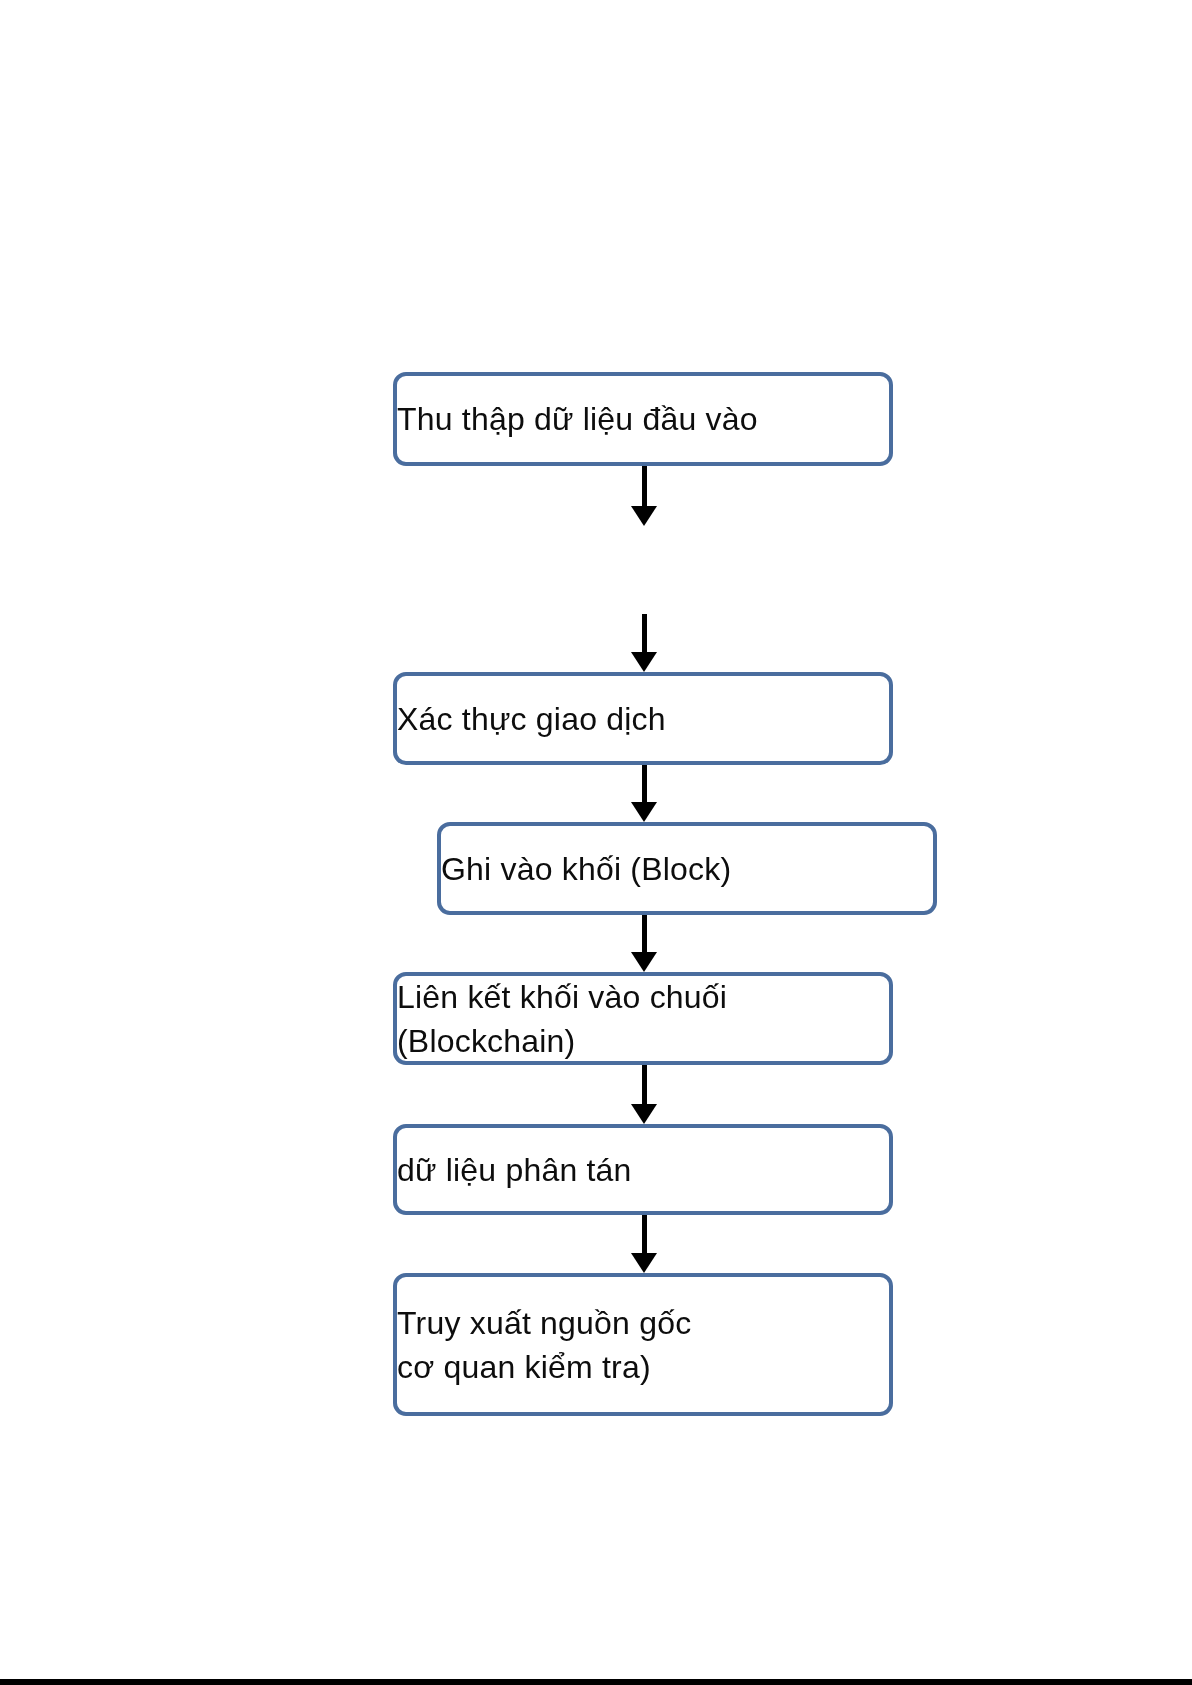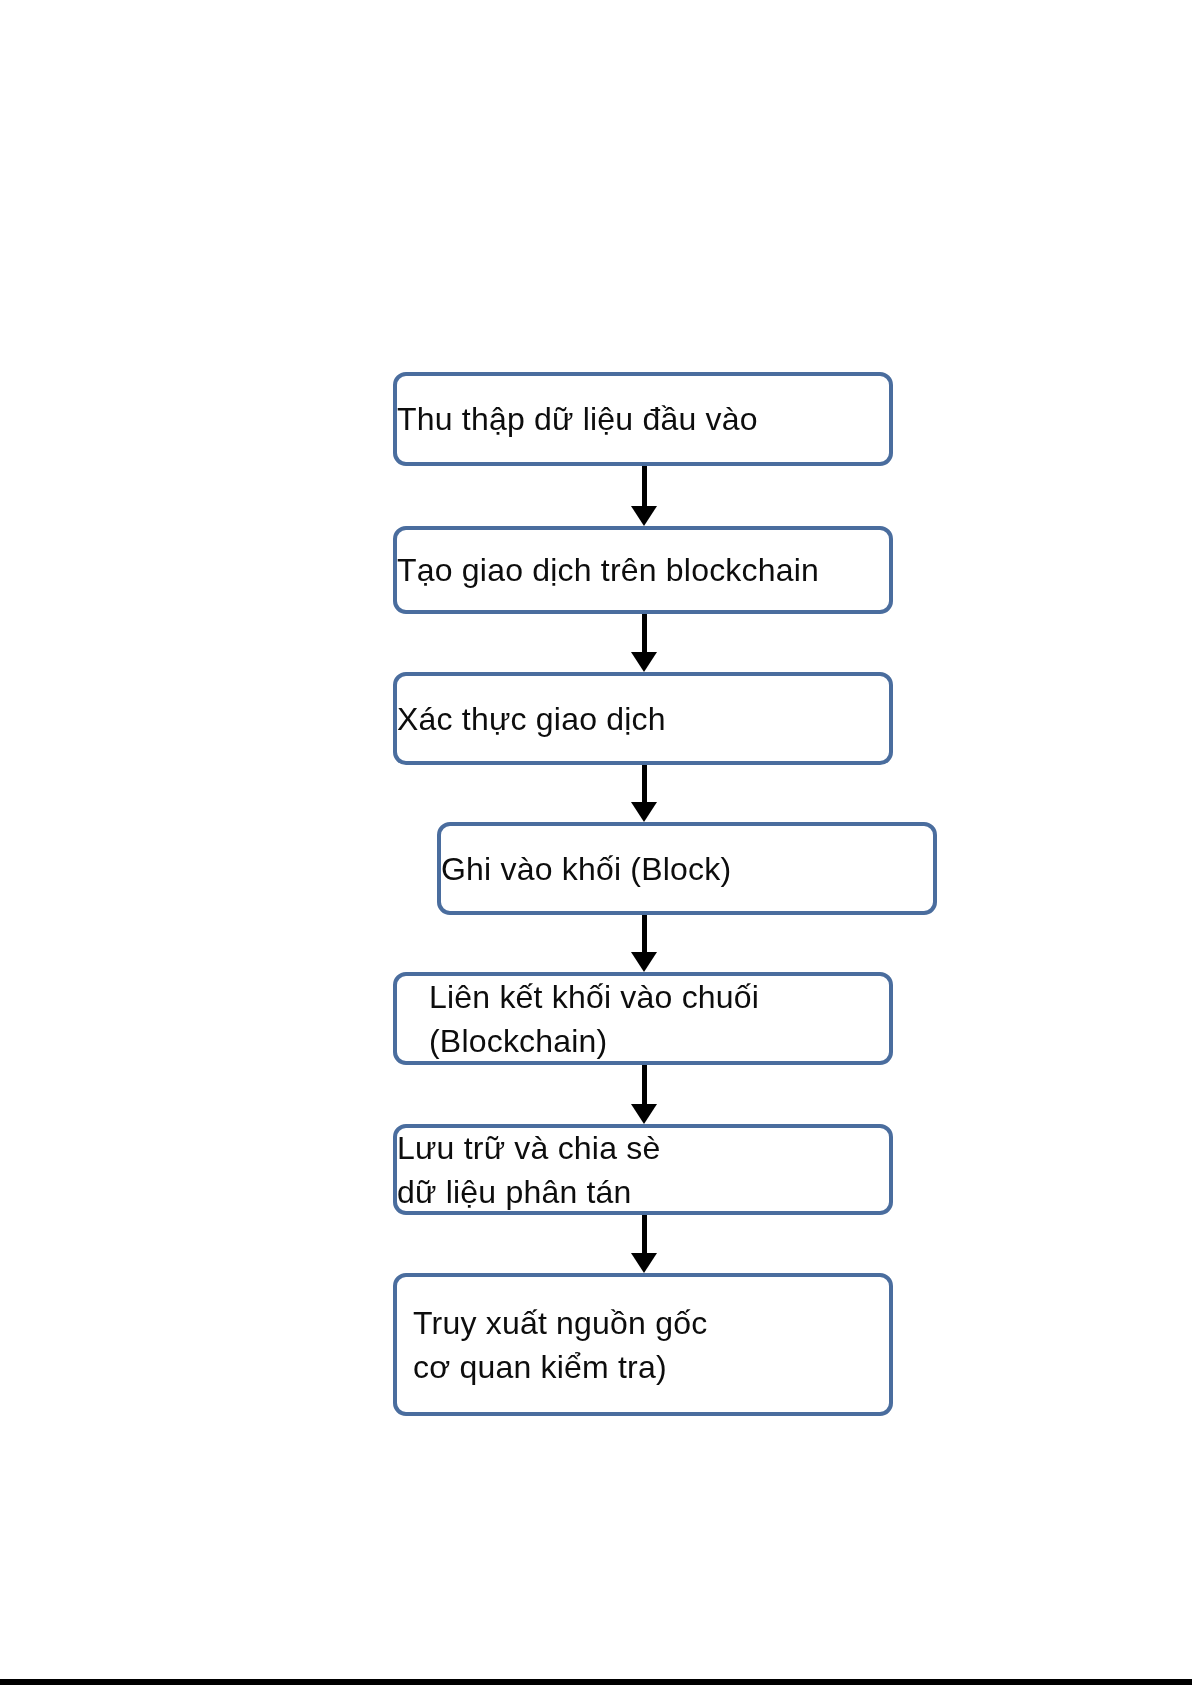--- a/index.html
+++ b/index.html
@@ -35,23 +35,23 @@
     font-size: 32px;
     line-height: 44px;
     font-weight: 500;
     color: var(--text-color, #0d0d0d);
     letter-spacing: 0.2px;
   }
   .n1 { top: 372px;  height: 94px; }
   .n2 { top: 526px;  height: 88px; }
   .n3 { top: 672px;  height: 93px; gap: 12px; }
   .n4 { top: 822px;  height: 93px; margin-left: 44px; }
-  .n5 { top: 972px;  height: 93px; padding-left: 32px; }
+  .n5 { top: 972px;  height: 93px; }
   .n6 { top: 1124px; height: 91px; }
-  .n7 { top: 1273px; height: 143px; padding-left: 16px; }
+  .n7 { top: 1273px; height: 143px; }
 
   .arrow {
     position: absolute;
     left: 631px;
     width: 26px;
     display: flex;
     flex-direction: column;
     align-items: center;
   }
   .arrow .stem {
@@ -89,23 +89,20 @@
 
   <div class="node n1">
     <span class="line">Thu thập dữ liệu đầu vào</span>
   </div>
 
   <div class="arrow a1">
     <div class="stem"></div>
     <div class="head"></div>
   </div>
 
-  <div class="node n2">
-    <span class="line">Tạo giao dịch trên blockchain</span>
-  </div>
 
   <div class="arrow a2">
     <div class="stem"></div>
     <div class="head"></div>
   </div>
 
   <div class="node n3">
     <span class="line">Xác thực giao dịch</span>
   </div>
 
@@ -127,21 +124,20 @@
     <span class="line">Liên kết khối vào chuối</span>
     <span class="line">(Blockchain)</span>
   </div>
 
   <div class="arrow a5">
     <div class="stem"></div>
     <div class="head"></div>
   </div>
 
   <div class="node n6">
-    <span class="line">Lưu trữ và chia sè</span>
     <span class="line">dữ liệu phân tán</span>
   </div>
 
   <div class="arrow a6">
     <div class="stem"></div>
     <div class="head"></div>
   </div>
 
   <div class="node n7">
     <span class="line">Truy xuất nguồn gốc</span>

